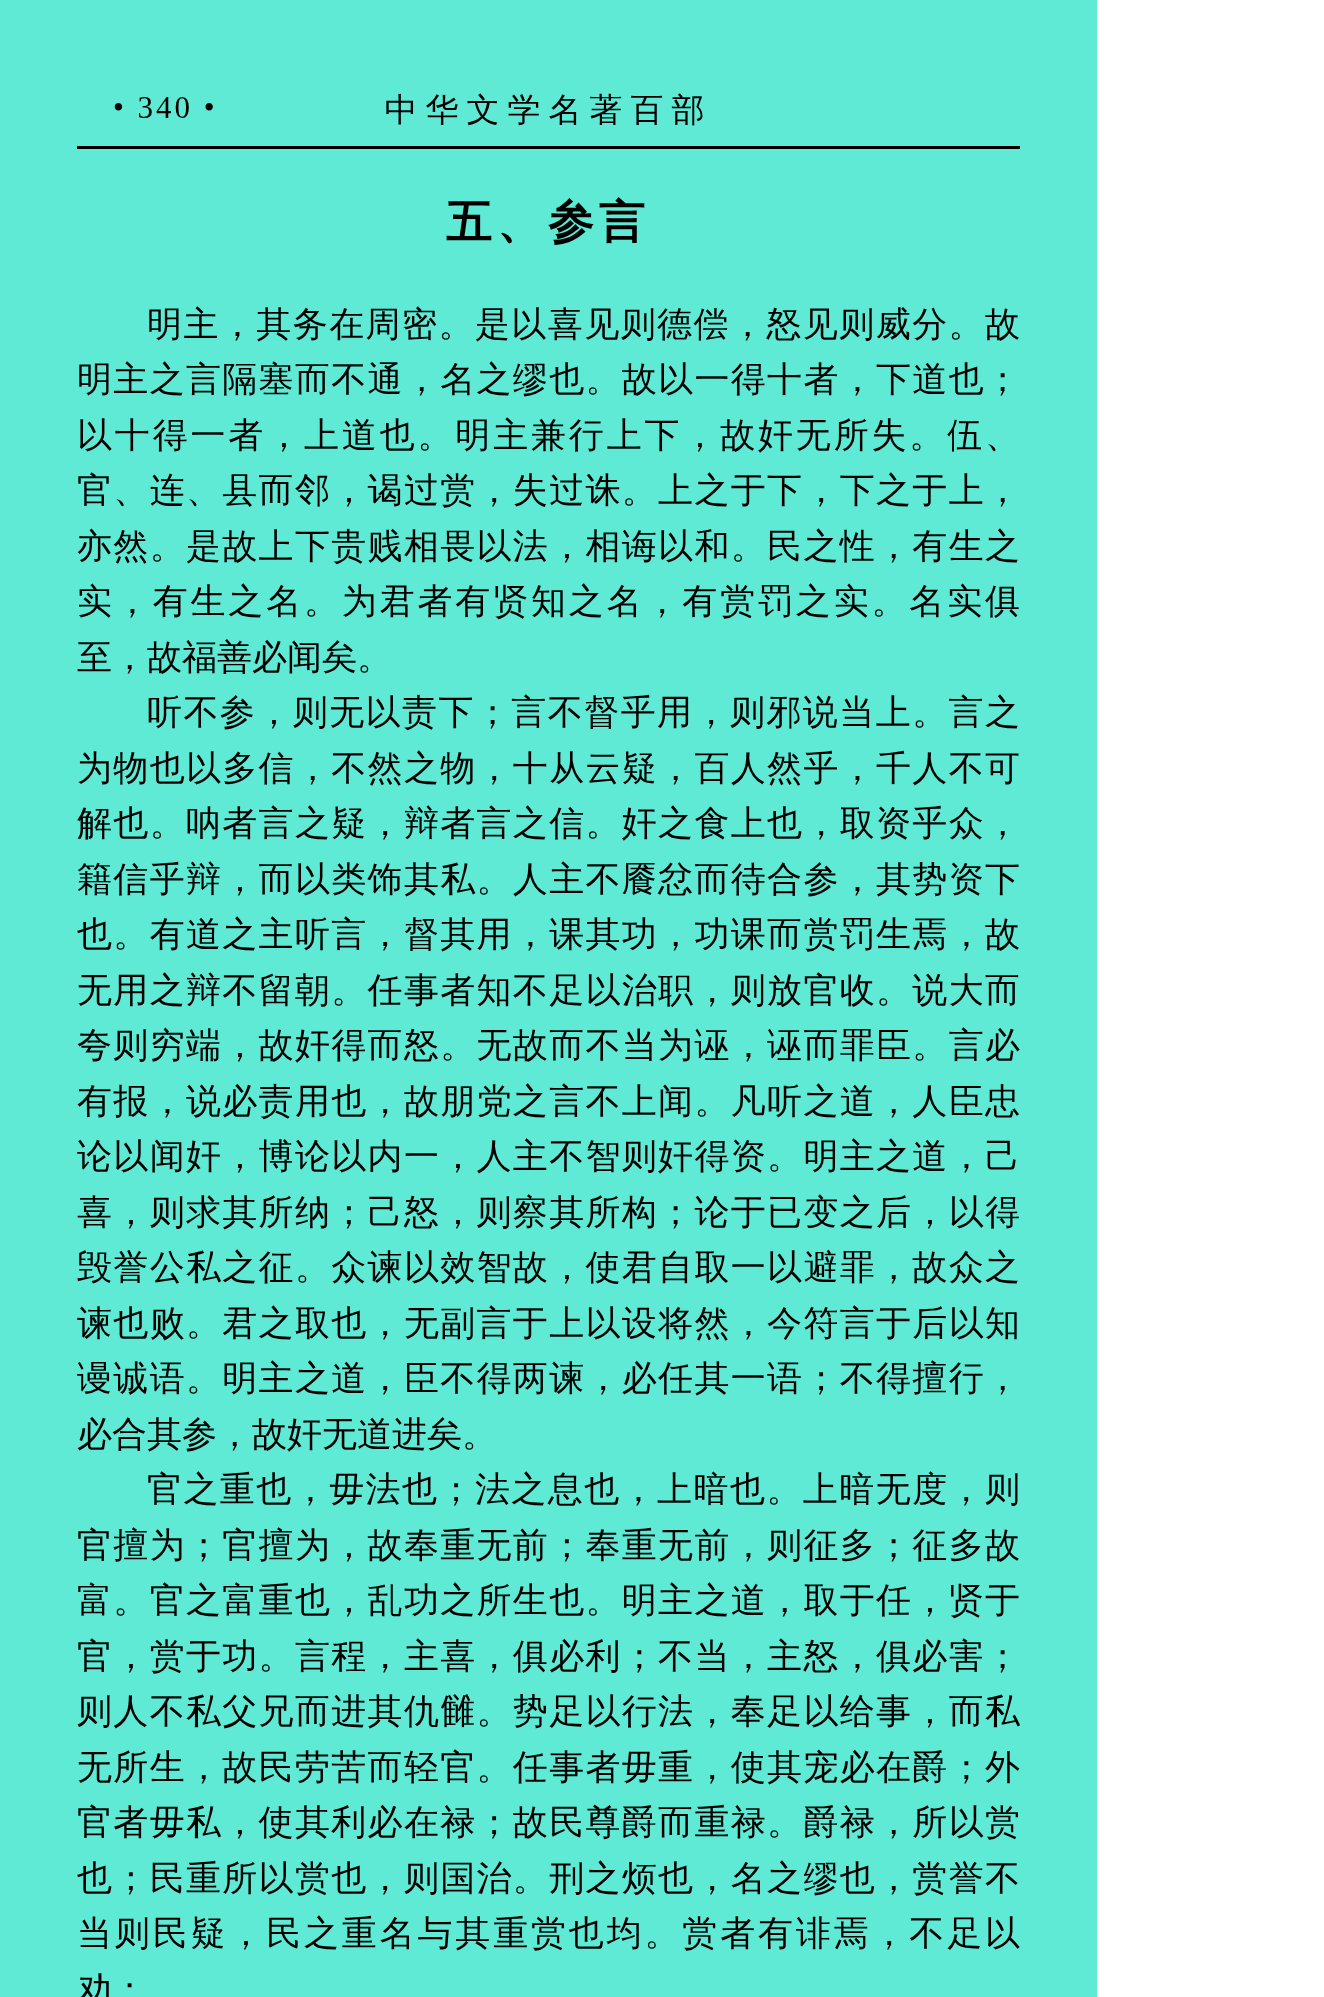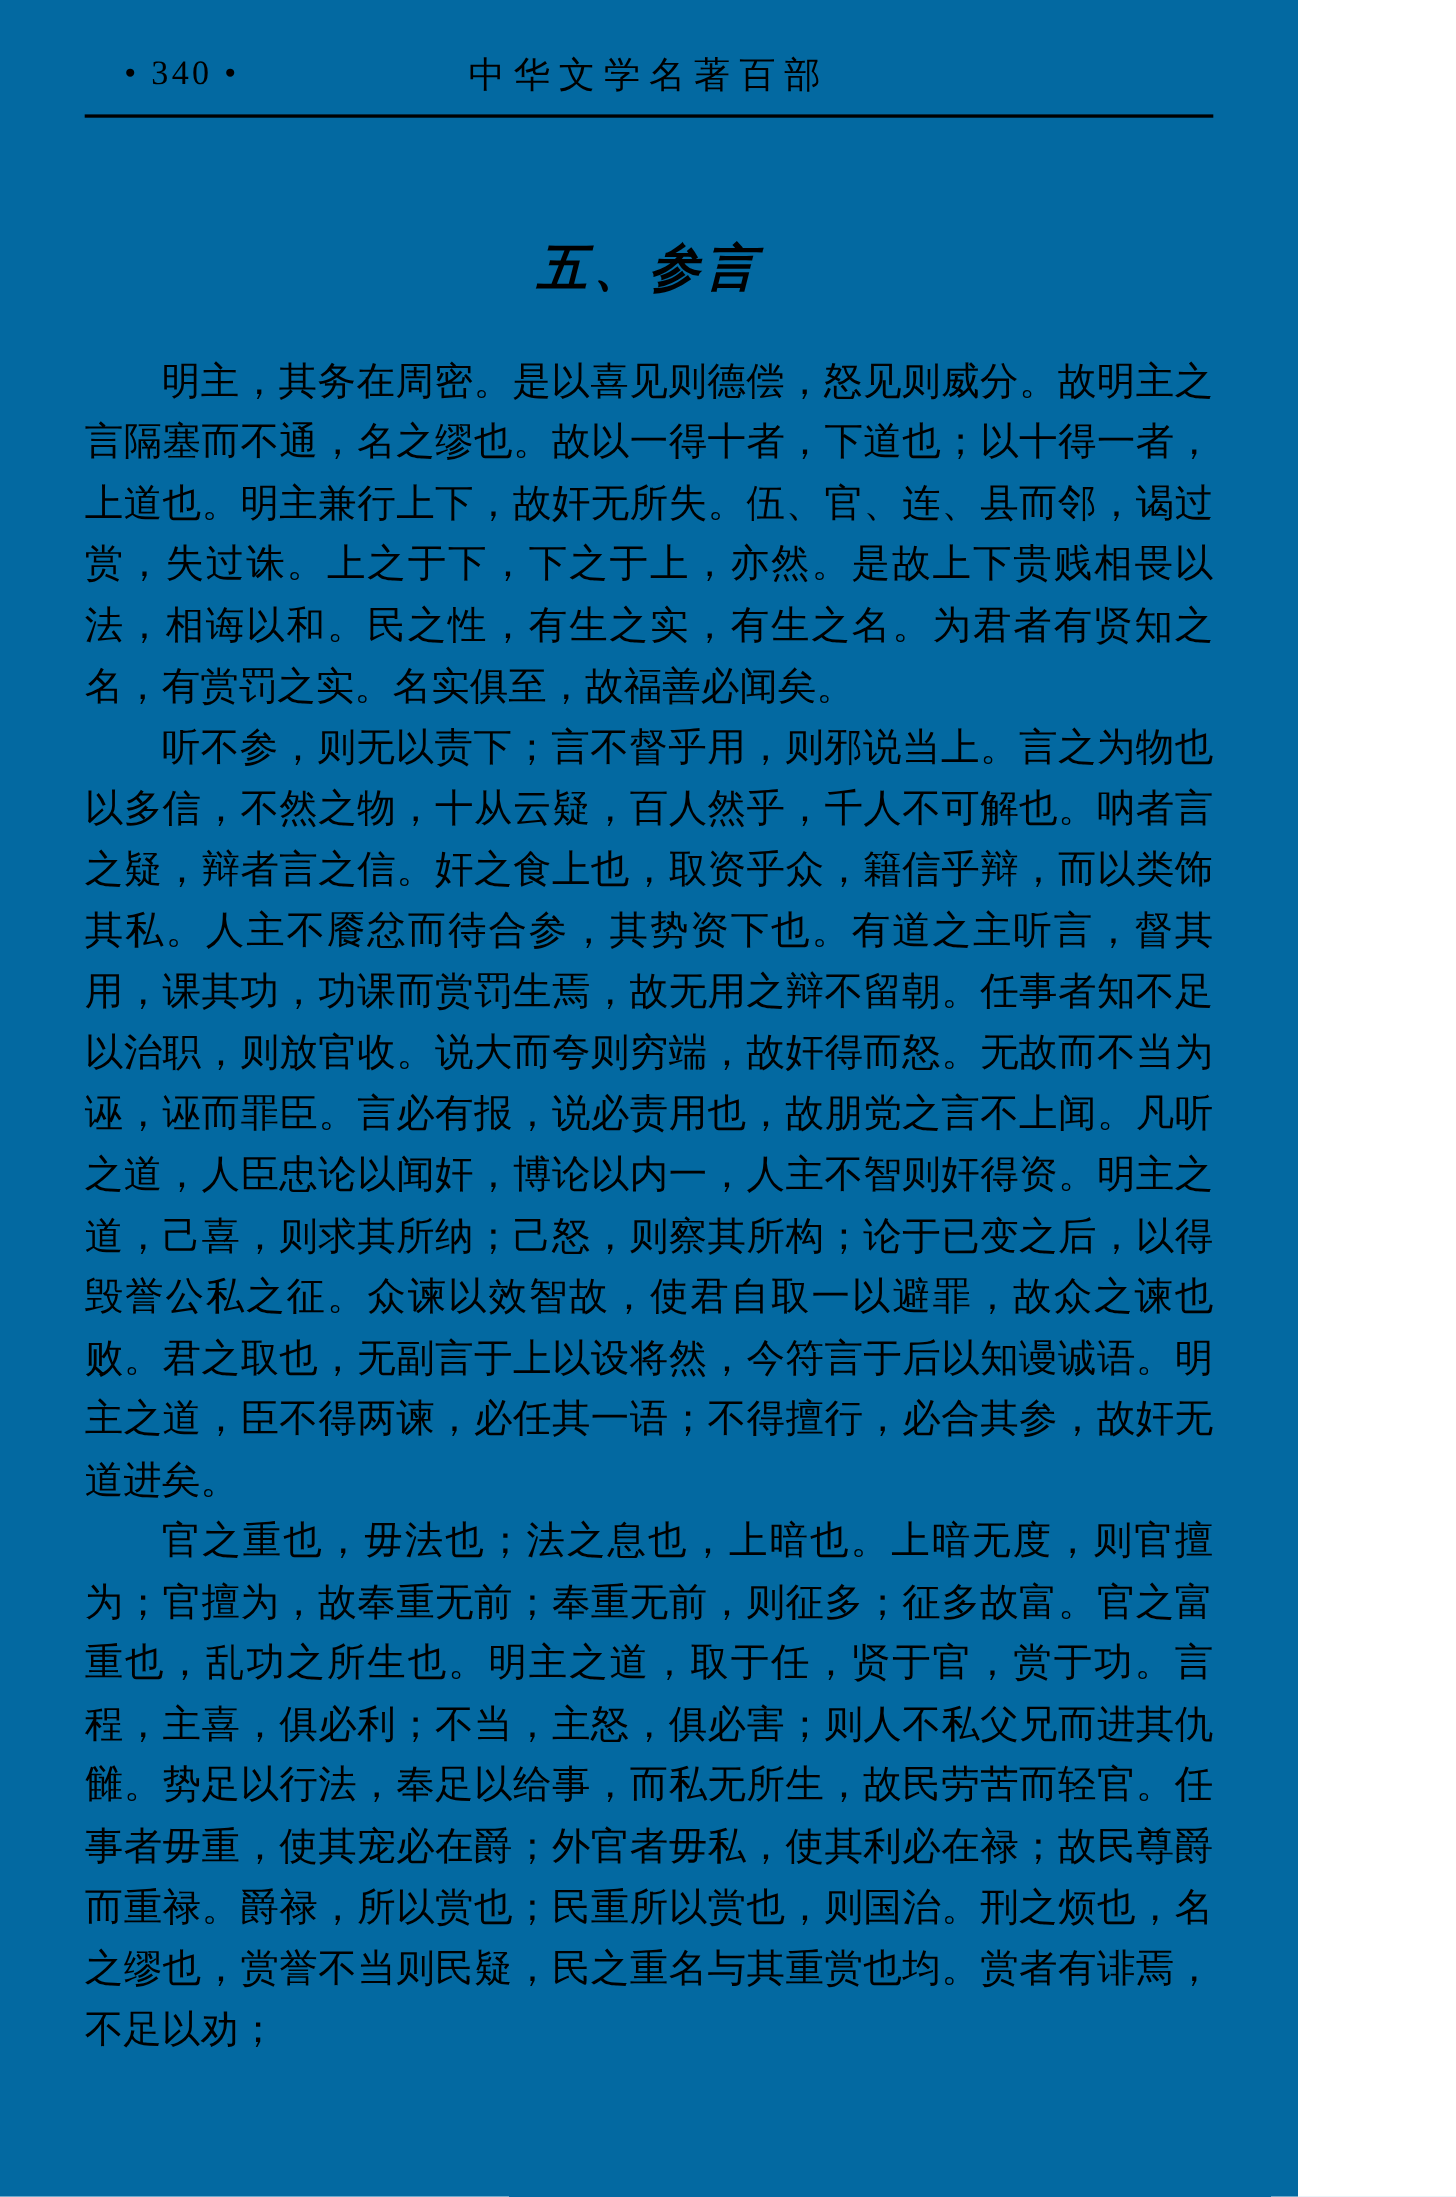--- a/index.html
+++ b/index.html
@@ -1,22 +1,22 @@
 <!DOCTYPE html>
 <html><head>
 <meta charset="utf-8">
 <style>
   html, body { margin: 0; padding: 0; background: #ffffff; }
   .page {
     position: relative;
-    width: 1180px;
+    width: 1097px;
     height: 1997px;
-    background: #0369a1;
+    background: #5eead4;
     box-sizing: border-box;
-    padding: 44px 77px 0 77px;
+    padding: 86px 77px 0 77px;
     color: #000;
     font-family: "Liberation Serif", "DejaVu Serif", serif;
     overflow: hidden;
   }
   .page-header { position: relative; height: 48px; }
   .page-number {
     position: absolute;
     left: 36px;
     top: 4px;
     font-size: 31px;
@@ -39,21 +39,21 @@
   }
   .section-heading {
     margin: 0 0 46px 0;
     text-align: center;
     font-size: 46px;
     font-weight: 600;
     letter-spacing: 5px;
     line-height: 1.25;
     font-family: "Liberation Sans", "DejaVu Sans", sans-serif;
   }
-  .s1 .section-heading { margin-top: 108px; font-style: italic; }
+  .s1 .section-heading { margin-top: 44px; }
   .s2 .section-heading { margin-top: 62px; }
   .s3 .section-heading { margin-top: 50px; }
   .body-text {
     margin: 0;
     font-size: 35px;
     line-height: 55.5px;
     text-align: justify;
     text-indent: 2em;
     font-family: "Liberation Serif", "DejaVu Serif", serif;
   }

